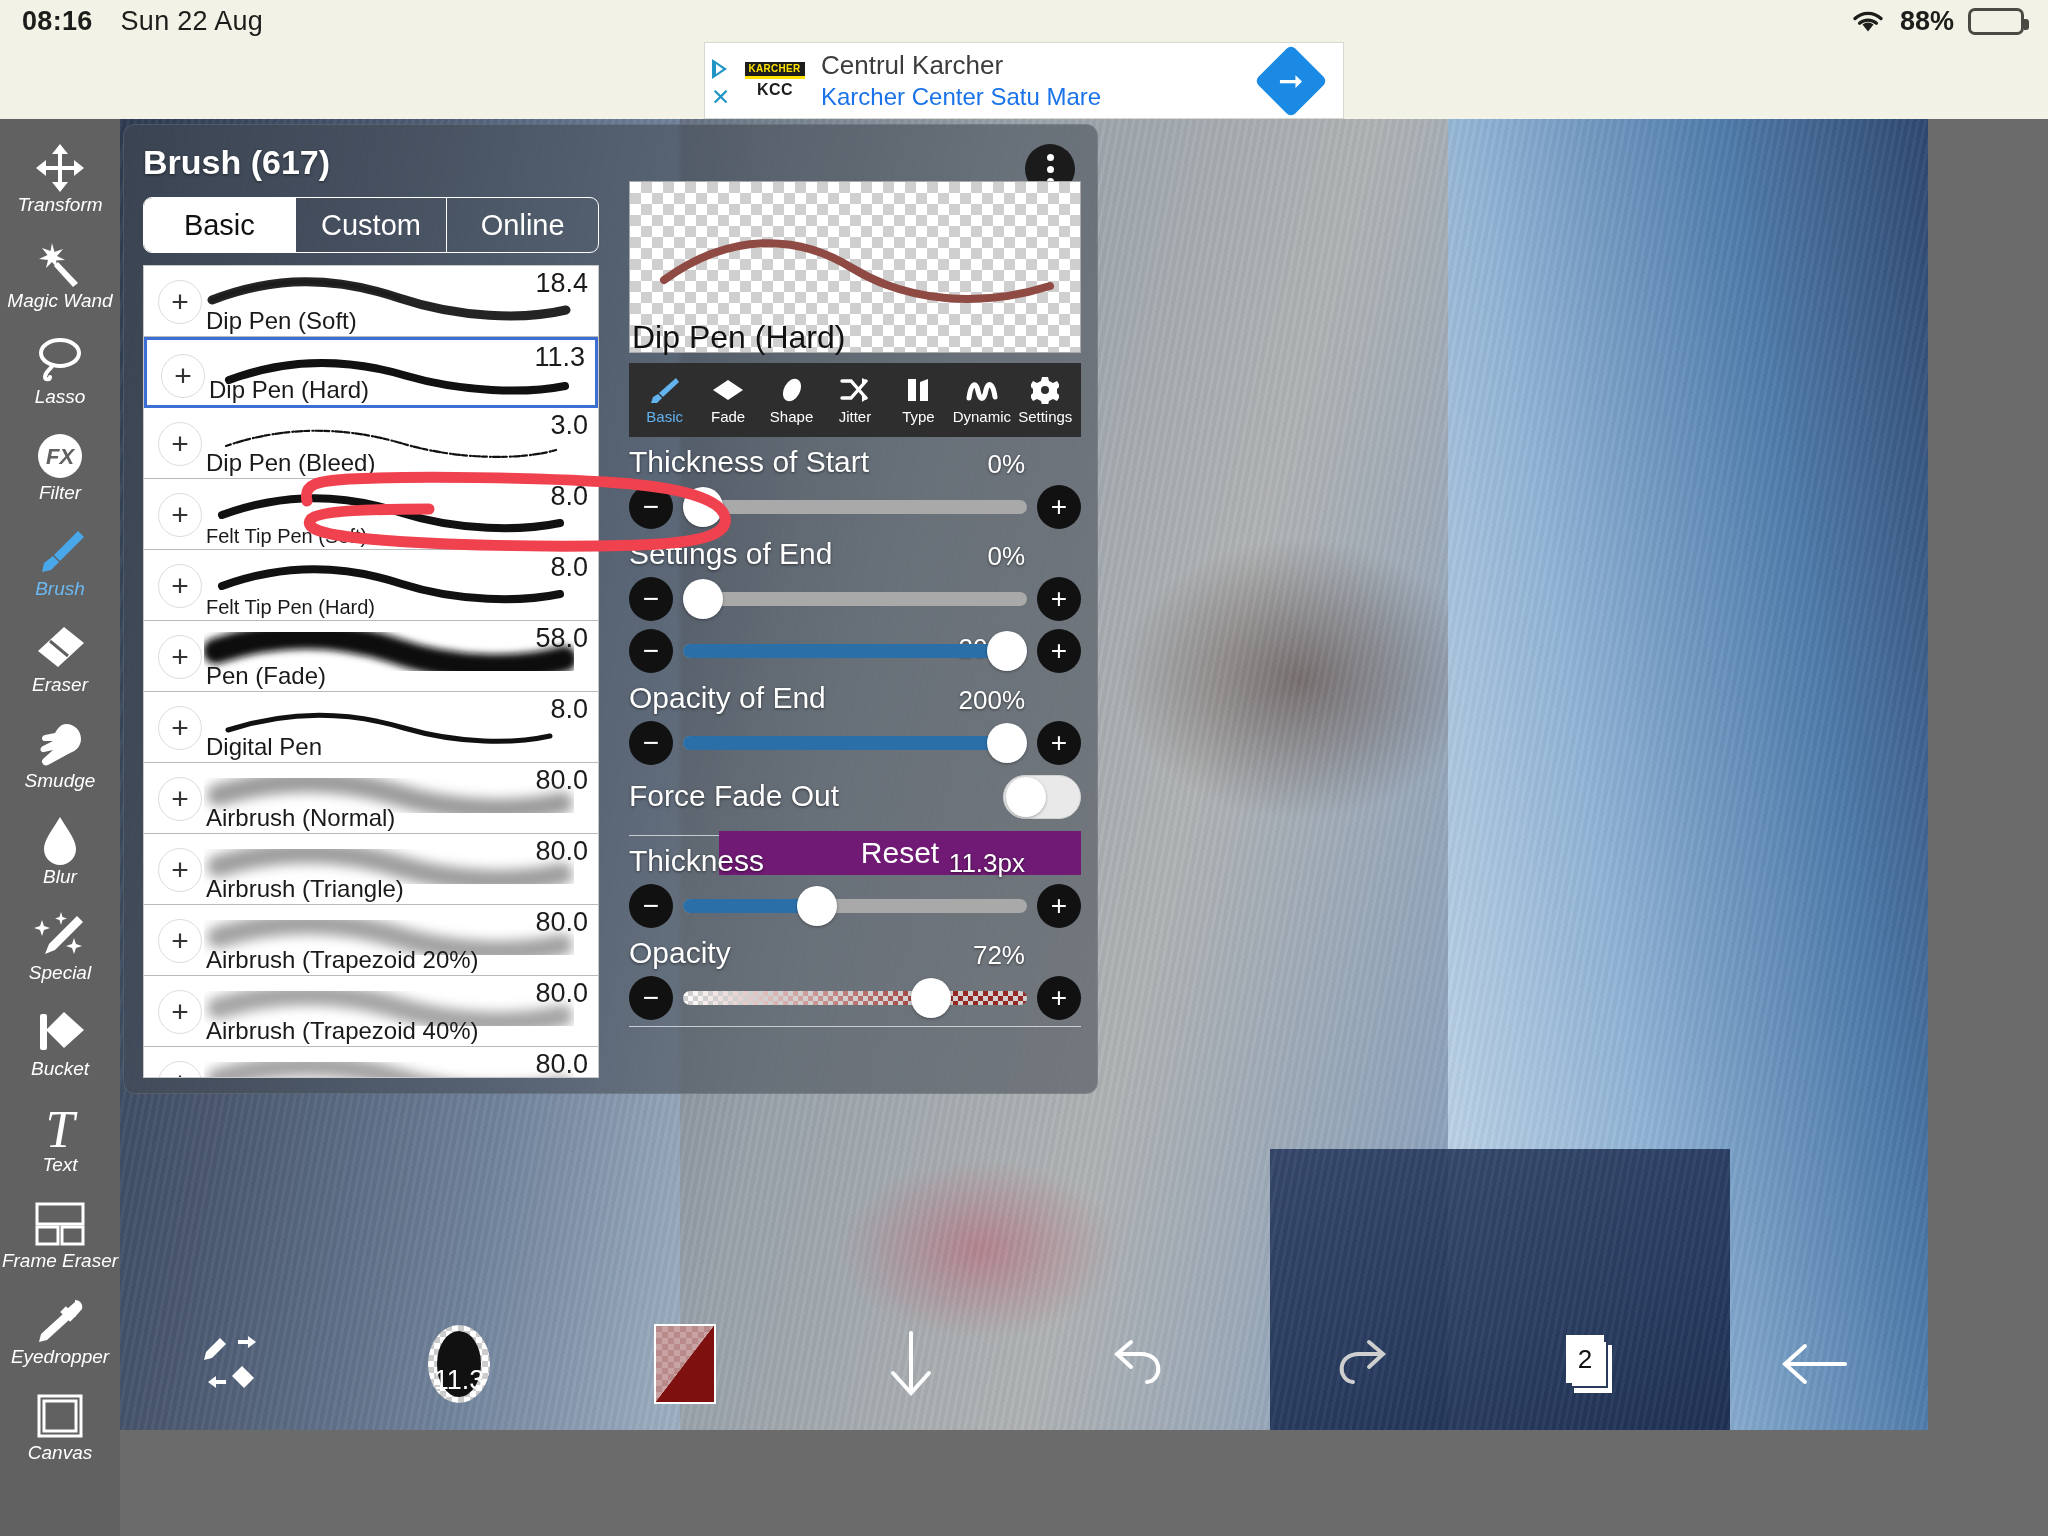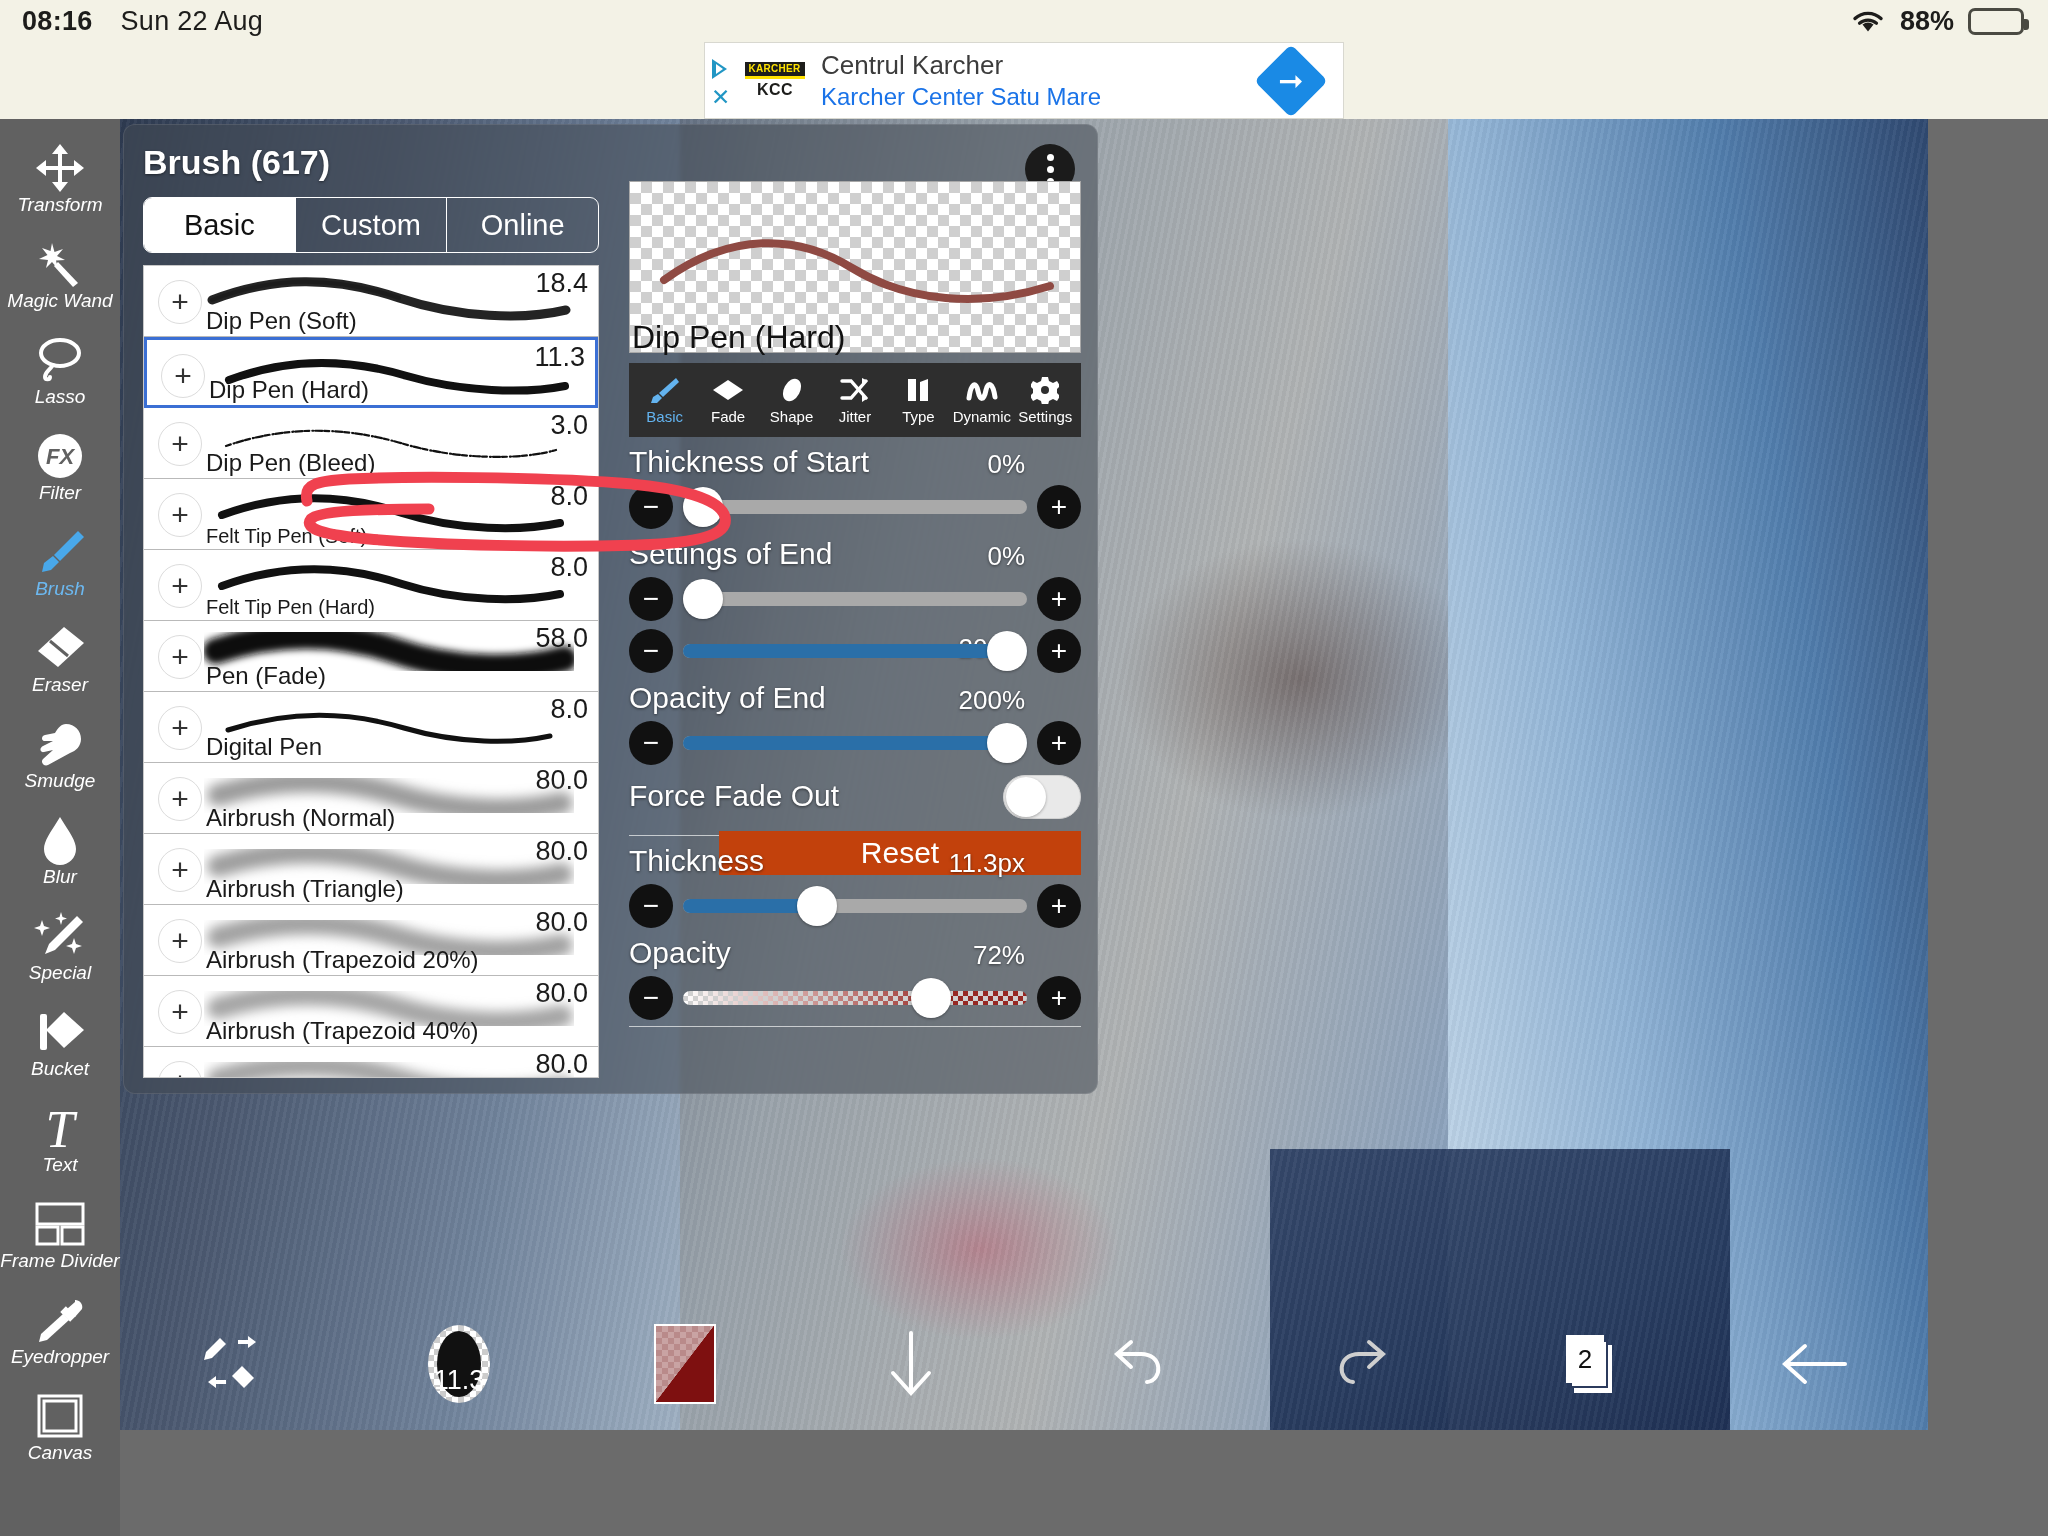--- a/index.html
+++ b/index.html
@@ -247,21 +247,21 @@
   .togg {
     position: absolute; right: 0; top: -4px; width: 78px; height: 44px; border-radius: 22px;
     background: #e9e9e9; border: 1px solid #d2d2d2;
   }
   .togg i {
     position: absolute; left: 2px; top: 1px; width: 40px; height: 40px; border-radius: 50%;
     background: #ffffff; box-shadow: 0 1px 3px rgba(0,0,0,.3); display: block;
   }
   .resetbtn {
     position: absolute; left: 90px; top: 52px; width: 362px; height: 44px;
-    background: #c2410c; color: #ffffff; font-size: 30px;
+    background: #701a75; color: #ffffff; font-size: 30px;
     display: flex; align-items: center; justify-content: center;
   }
   .hr { margin-top: 6px; height: 1px; background: rgba(255,255,255,.65); width: 452px; }
 
   
   .bottombar {
     position: absolute; left: 120px; top: 1311px; width: 1808px; height: 106px;
     z-index: 15;
     display: flex; align-items: center;
   }
@@ -463,21 +463,21 @@
     </div>
 
     <div class="tool">
       <span class="ico">
         <svg width="54" height="46" viewBox="0 0 54 46" fill="none" stroke="#fff" stroke-width="3">
           <rect x="4" y="3" width="46" height="20"></rect>
           <rect x="4" y="26" width="21" height="17"></rect>
           <rect x="29" y="26" width="21" height="17"></rect>
         </svg>
       </span>
-      <span class="lbl">Frame Divider</span>
+      <span class="lbl">Frame Eraser</span>
     </div>
 
     <div class="tool">
       <span class="ico">
         <svg width="50" height="48" viewBox="0 0 50 48" fill="#fff">
           <path d="M40 4 a7 7 0 0 1 7 9 l-7 8 l-8 -8 l8 -7 Z"></path>
           <rect x="26" y="14" width="14" height="8" transform="rotate(45 33 18)"></rect>
           <path d="M28 18 L34 24 L12 44 L4 46 L6 38 Z"></path>
         </svg>
       </span>

